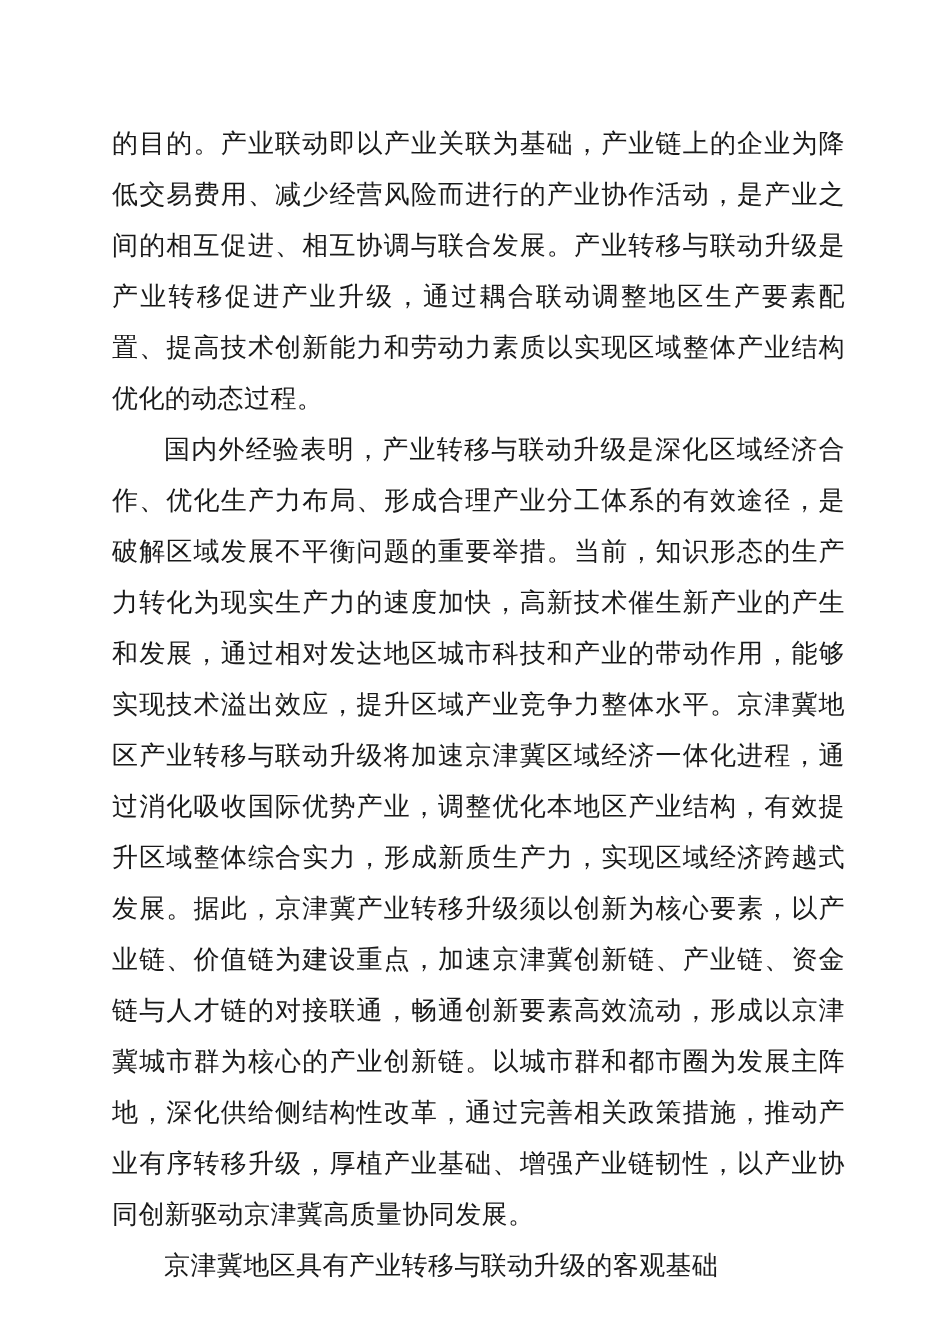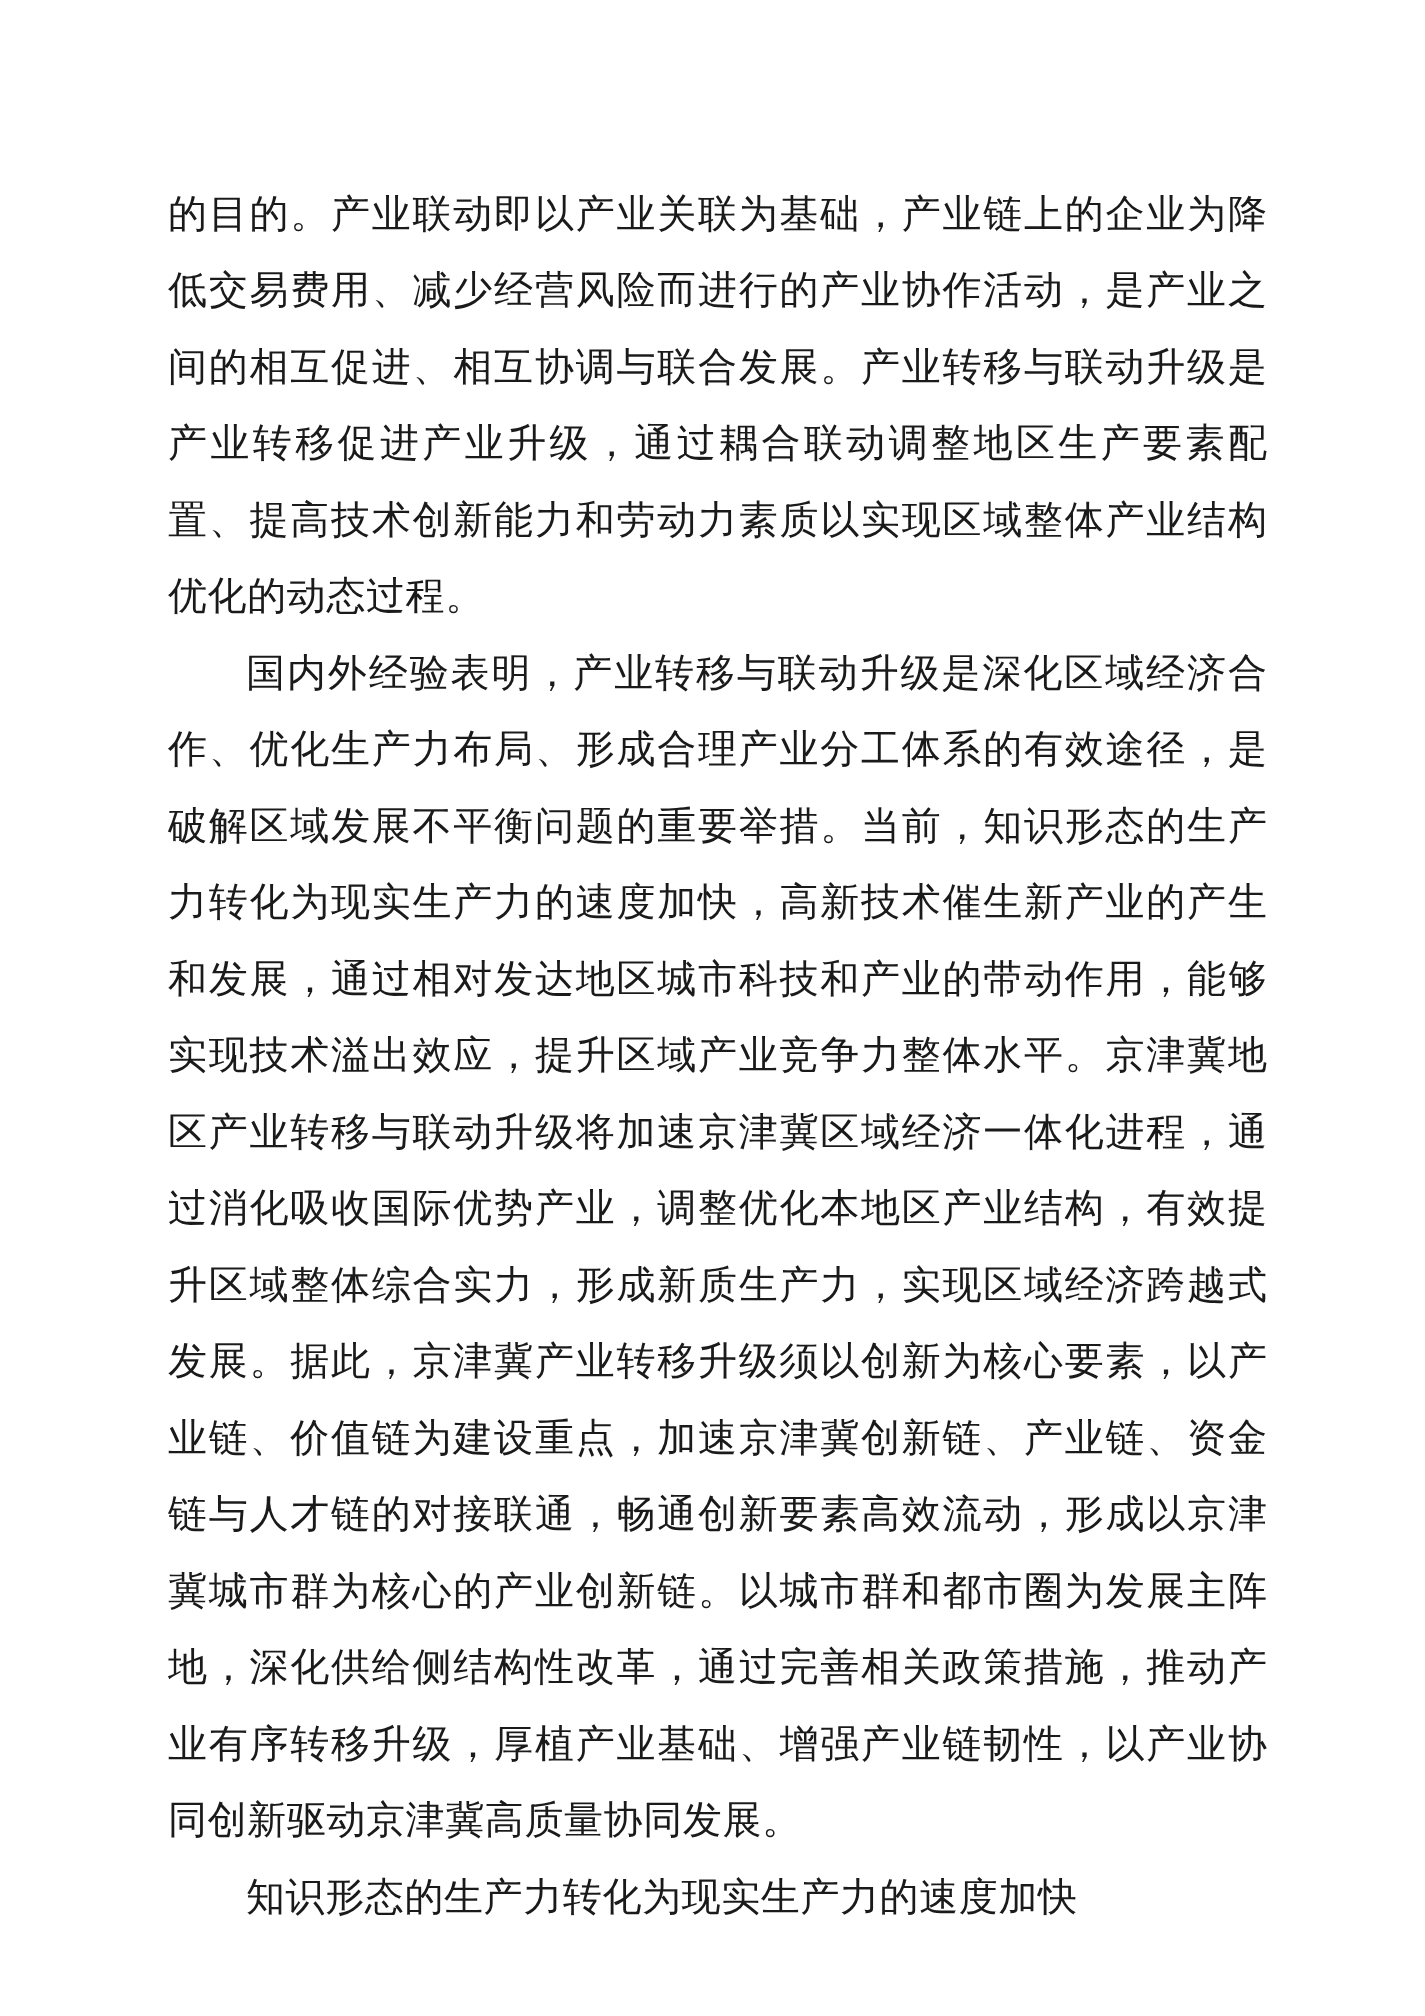--- a/index.html
+++ b/index.html
@@ -43,15 +43,15 @@
     text-indent: 0;
   }
 </style>
 </head>
 <body>
 
 <div class="page">
   <div class="doc-body">
     <p class="para-noindent">的目的。产业联动即以产业关联为基础，产业链上的企业为降低交易费用、减少经营风险而进行的产业协作活动，是产业之间的相互促进、相互协调与联合发展。产业转移与联动升级是产业转移促进产业升级，通过耦合联动调整地区生产要素配置、提高技术创新能力和劳动力素质以实现区域整体产业结构优化的动态过程。</p>
     <p class="para-indent">国内外经验表明，产业转移与联动升级是深化区域经济合作、优化生产力布局、形成合理产业分工体系的有效途径，是破解区域发展不平衡问题的重要举措。当前，知识形态的生产力转化为现实生产力的速度加快，高新技术催生新产业的产生和发展，通过相对发达地区城市科技和产业的带动作用，能够实现技术溢出效应，提升区域产业竞争力整体水平。京津冀地区产业转移与联动升级将加速京津冀区域经济一体化进程，通过消化吸收国际优势产业，调整优化本地区产业结构，有效提升区域整体综合实力，形成新质生产力，实现区域经济跨越式发展。据此，京津冀产业转移升级须以创新为核心要素，以产业链、价值链为建设重点，加速京津冀创新链、产业链、资金链与人才链的对接联通，畅通创新要素高效流动，形成以京津冀城市群为核心的产业创新链。以城市群和都市圈为发展主阵地，深化供给侧结构性改革，通过完善相关政策措施，推动产业有序转移升级，厚植产业基础、增强产业链韧性，以产业协同创新驱动京津冀高质量协同发展。</p>
-    <p class="para-indent">知识形态的生产力转化为现实生产力的速度加快</p>
+    <p class="para-indent">京津冀地区具有产业转移与联动升级的客观基础</p>
   </div>
 </div>
 
 </body></html>

